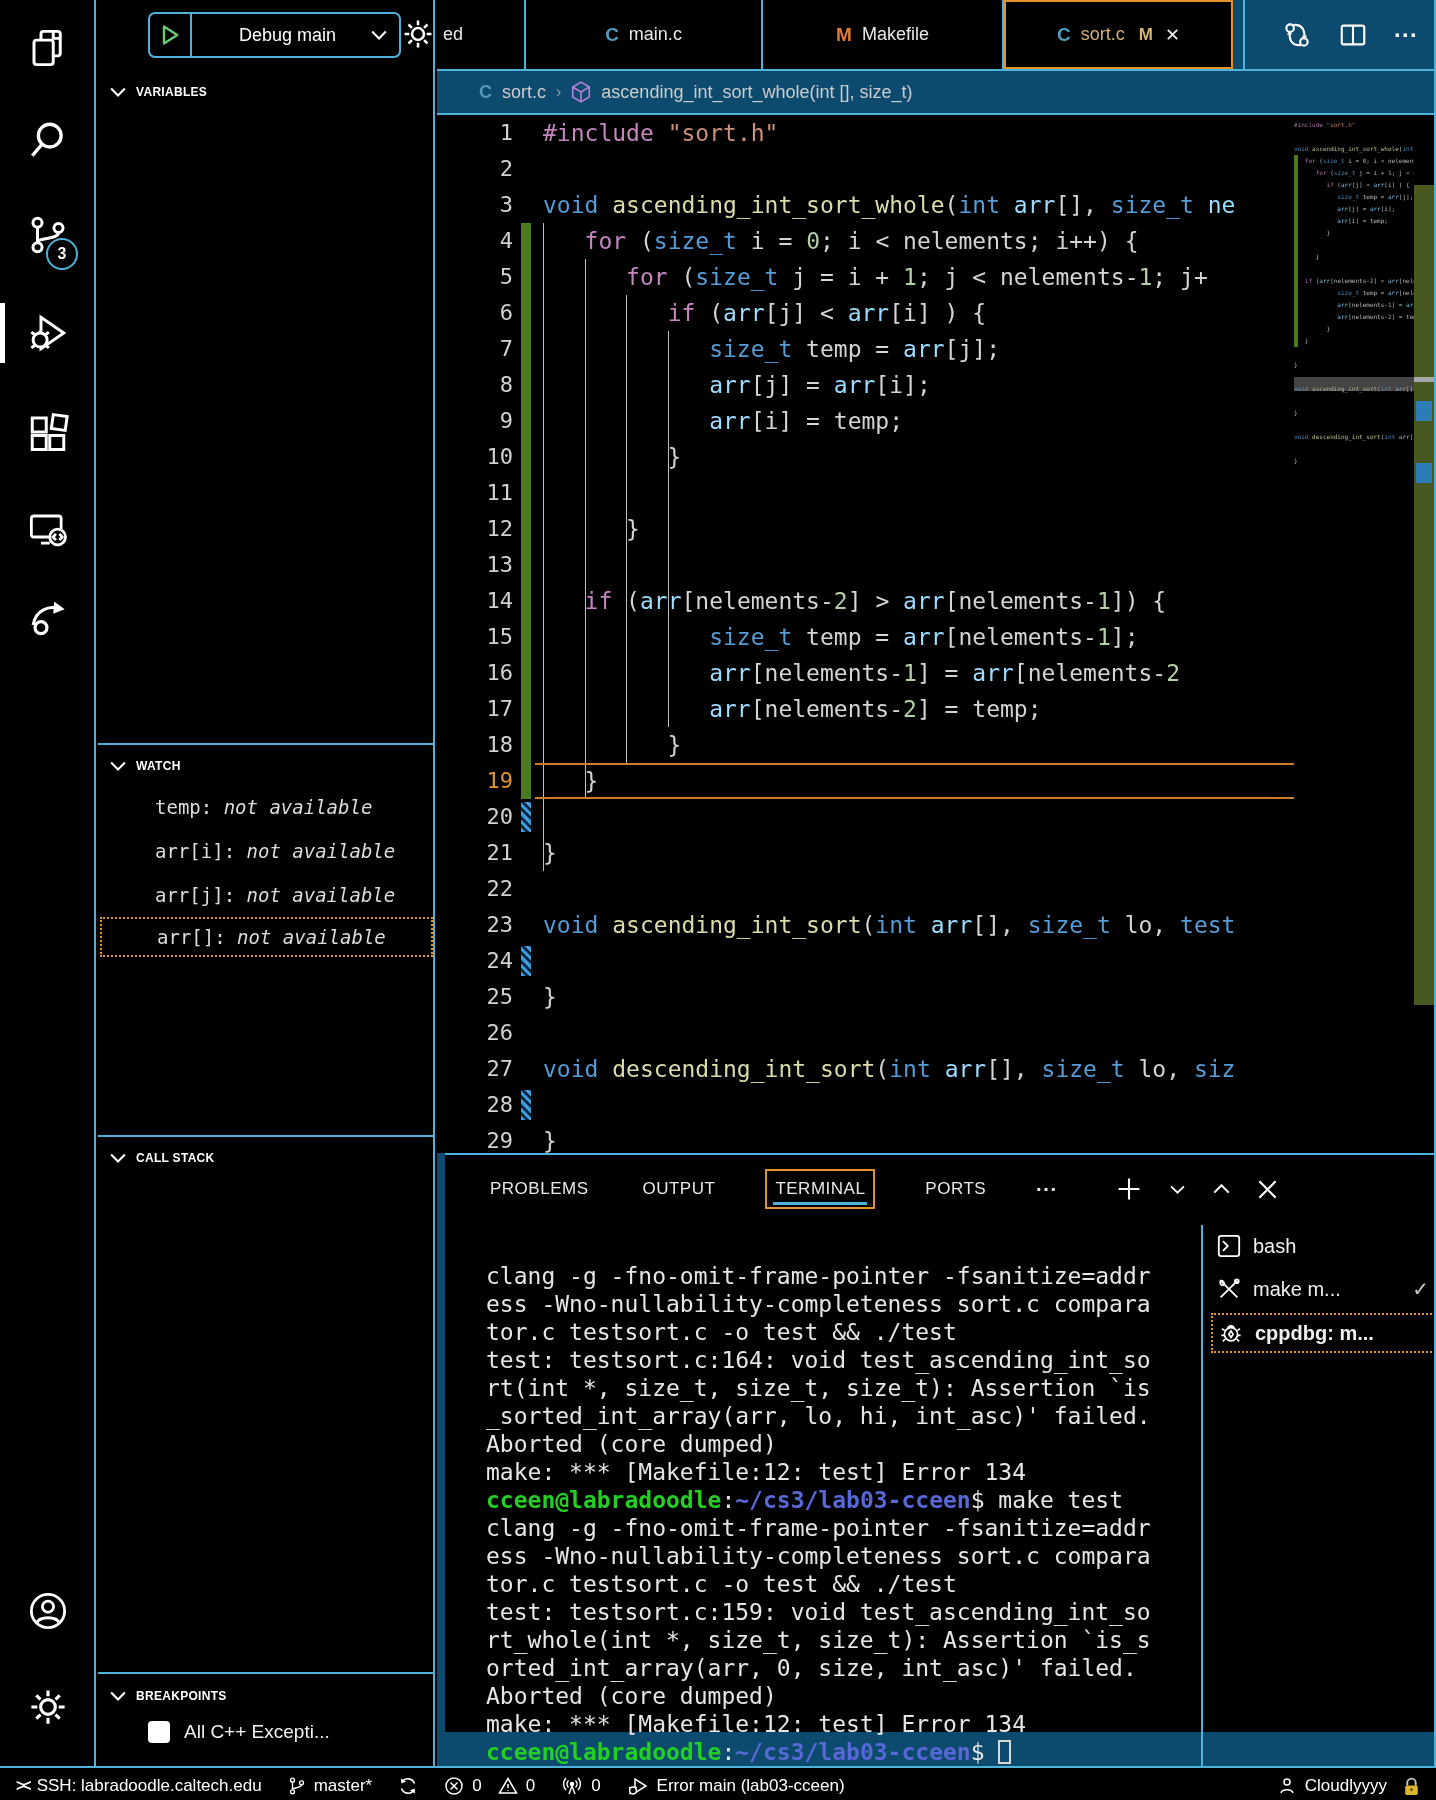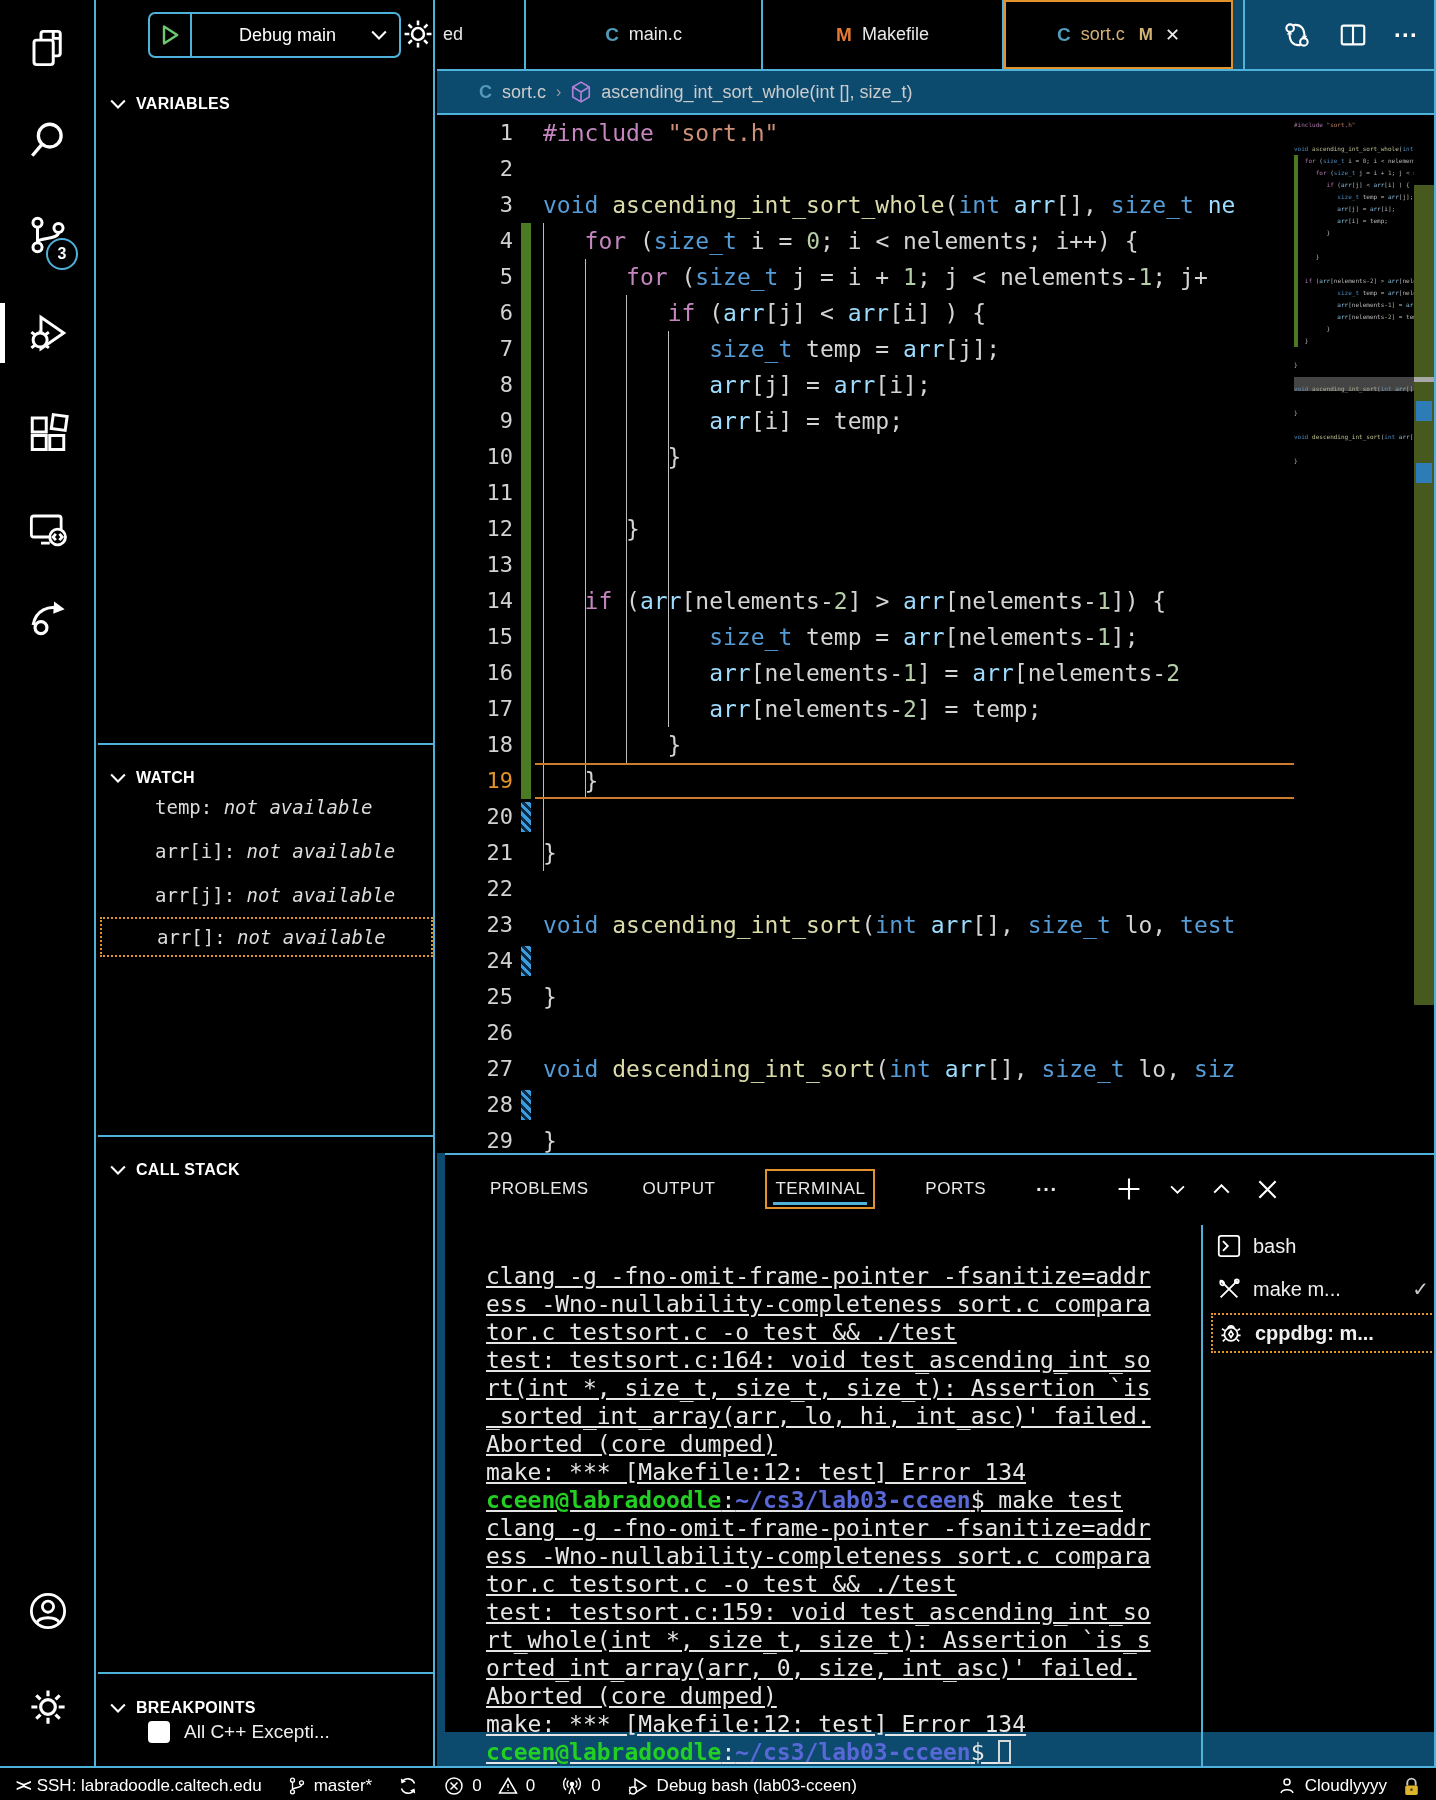--- a/index.html
+++ b/index.html
@@ -24,21 +24,21 @@
   
   #sidebar{position:absolute;left:98px;top:0;width:337px;height:1766px;border-right:2px solid var(--cyan);background:#000;overflow:hidden;}
   #debug-toolbar{position:absolute;left:0;top:0;width:100%;height:70px;text-align:center;}
   .cfg-box{position:absolute;left:50px;top:12px;width:253px;height:46px;border:2px solid var(--cyan);border-radius:7px;display:flex;align-items:center;}
   .cfg-play{flex:none;width:40px;display:flex;justify-content:center;}
   .cfg-divider{width:2px;height:46px;background:var(--cyan);}
   .cfg-label{flex:1;padding-left:12px;font-size:18px;color:#fff;}
   .cfg-chev{padding-right:12px;color:#fff;}
   .toolbar-gear{position:absolute;left:303px;top:17px;color:#fff;}
   .section-border{position:absolute;left:0;width:100%;height:2px;background:var(--cyan);}
-  .section-header{position:absolute;left:12px;height:28px;display:flex;align-items:center;gap:10px;color:#fff;font-weight:bold;font-size:16px;letter-spacing:.3px;margin-top:12px;}
+  .section-header{position:absolute;left:12px;height:28px;display:flex;align-items:center;gap:10px;color:#fff;font-weight:bold;font-size:12px;letter-spacing:.3px;}
   .watch-row{position:absolute;left:2px;width:333px;height:40px;display:flex;align-items:center;padding-left:55px;font-family:"DejaVu Sans Mono",monospace;font-size:19px;color:#dcdcdc;white-space:pre;}
   .watch-row.focused{border:2px dotted var(--orange);}
   .watch-val{font-style:italic;}
   .bp-row{position:absolute;left:0;top:1712px;width:100%;height:40px;display:flex;align-items:center;padding-left:50px;gap:14px;}
   .bp-checkbox{width:22px;height:22px;background:#fff;border-radius:4px;}
   .bp-label{font-size:19px;color:#f0f0f0;}
 
   
   #main{position:absolute;left:437px;top:0;width:999px;height:1766px;background:#0c4a6e;}
   #win-right-border{position:absolute;right:0;top:0;width:2px;height:1766px;background:var(--cyan);}
@@ -83,21 +83,21 @@
   #ruler-slider{position:absolute;left:0;top:262px;width:20px;height:5px;background:#a8a8a8;}
   .ruler-mark{position:absolute;left:2px;width:16px;height:20px;background:#2d7cb8;}
 
   
   #panel{position:absolute;left:8px;top:1153px;width:997px;height:579px;border-top:2px solid var(--cyan);background:#000;}
   #panel-tabs{position:absolute;left:41px;top:10px;height:48px;display:flex;align-items:center;gap:46px;font-size:17px;letter-spacing:.5px;color:#e8e8e8;}
   .ptab{position:relative;padding:8px 4px;}
   .ptab.active{border:2px solid var(--orange);padding:8px 8px;}
   .ptab.active::after{content:"";position:absolute;left:6px;right:6px;bottom:2px;height:3px;background:var(--cyan);}
   #panel-actions{position:absolute;right:165px;top:10px;height:48px;display:flex;align-items:center;gap:28px;color:#fff;}
-  #terminal-output{position:absolute;left:41px;top:107px;font-family:"DejaVu Sans Mono",monospace;font-size:23px;text-decoration:underline;}
+  #terminal-output{position:absolute;left:41px;top:107px;font-family:"DejaVu Sans Mono",monospace;font-size:23px;}
   .tline{height:28px;line-height:28px;white-space:pre;color:#e6e6e6;}
   .tg{color:#22cf22;font-weight:bold}
   .tb{color:#5868d6;font-weight:bold}
   .tcursor{display:inline-block;width:13px;height:24px;border:2px solid #d8d8d8;vertical-align:-4px;}
   #term-sep{position:absolute;left:756px;top:70px;width:2px;height:543px;background:var(--cyan);}
   .term-row{position:absolute;left:766px;width:228px;height:40px;display:flex;align-items:center;gap:12px;padding-left:6px;font-size:20px;color:#f0f0f0;}
   .term-row.focused{border:2px dotted var(--orange);font-weight:bold;}
   .term-check{margin-left:auto;margin-right:10px;color:#c8c8c8;font-size:20px;}
 
   
@@ -628,21 +628,21 @@
         <span>0</span>
       </span>
       <span class="sb-item">
         <span>
             <svg viewBox="0 0 22 20" width="22" height="20" fill="none" stroke="#fff" stroke-width="1.5">
               <polygon points="8,3 8,17 19,10"></polygon>
               <circle cx="6" cy="14.5" r="3.4" fill="#000"></circle>
               <path d="M3.8 12.2l-1.6-1.2M3.8 16.8l-1.6 1.2M8.2 12.2l1.6-1.2"></path>
             </svg>
           </span>
-        <span>Debug bash (lab03-cceen)</span>
+        <span>Error main (lab03-cceen)</span>
       </span>
     </div>
     <div id="sb-right">
       <span class="sb-item">
         <span>
             <svg viewBox="0 0 20 20" width="20" height="20" fill="none" stroke="#fff" stroke-width="1.5">
               <circle cx="10" cy="6" r="3"></circle>
               <path d="M4 17c1-4.5 11-4.5 12 0"></path>
             </svg>
           </span>

